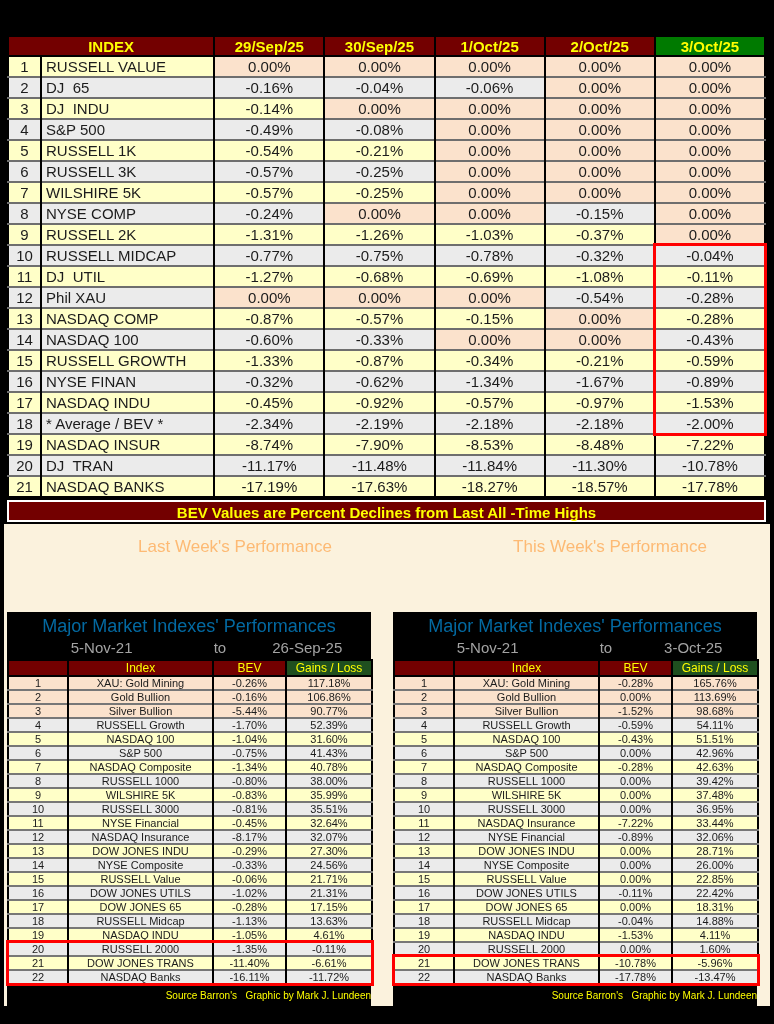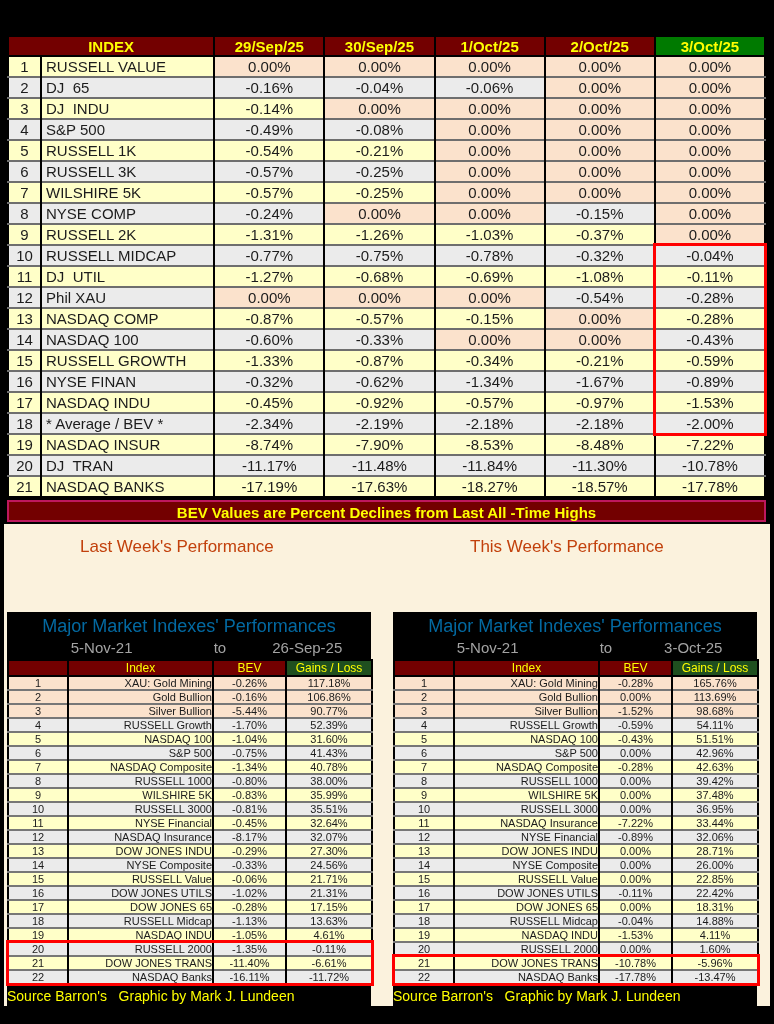--- a/index.html
+++ b/index.html
@@ -24,49 +24,49 @@
   .bev-table td.num { border-left:none; }
   .bev-table td.name { text-align:left; padding-left:4px; white-space:pre; }
   .bev-table tr.odd td { background:#FFFFC8; }
   .bev-table tr.even td { background:#EBEBEB; }
   .bev-table tr.odd td.num, .bev-table tr.even td.num { background:#FFFFC8; }
   .bev-table tr.even td.num { background:#EBEBEB; }
   .bev-table td.zero { background:#FBE2CC !important; }
 
   .banner { position:absolute; left:7px; top:500px; width:759px; height:22px; background:#730000;
     color:#FFFF00; font-size:15px; font-weight:bold; text-align:center; line-height:22px;
-    border:2px solid #be185d; }
+    border:2px solid #ffffff; }
 
   .cream { position:absolute; left:4px; top:524px; width:766px; height:482px; background:#FBF2DD; }
-  .week-label { position:absolute; font-size:17px; color:#c2410c; text-align:left; }
+  .week-label { position:absolute; font-size:17px; color:#fdba74; text-align:center; }
   .week-left  { top:537px; left:80px;  width:310px; }
   .week-right { top:537px; left:470px; width:280px; }
 
   
   .perf-panel { position:absolute; top:612px; width:364px; background:#000; padding-bottom:2px; }
   .perf-left { left:7px; } .perf-right { left:393px; }
   .perf-title { color:#0369a1; font-size:18px; text-align:center; padding-top:4px; height:27px; }
   .perf-dates { display:flex; color:#a3a3a3; font-size:15px; height:20px; line-height:18px; }
   .perf-dates span { text-align:center; }
   .pd-from { width:52%; } .pd-to { width:13%; } .pd-until { width:35%; }
   .perf-table { width:364px; border:2px solid #000; }
   .perf-table th { height:15px; font-size:12px; font-weight:normal; color:#FFFF00;
     background:#730000; text-align:center; border-left:2px solid #000; }
   .perf-table th.ph-gains { background:#1F4F1F; }
   .perf-table th.ph-num { border-left:none; }
   .perf-table tbody tr { border-top:2px solid #777; }
   .perf-table tbody tr:first-child { border-top:2px solid #000; }
   .perf-table td { height:12px; line-height:12px; font-size:11px; color:#1c1c1c;
     border-left:2px solid #000; text-align:center; overflow:hidden; }
   .perf-table td.num { border-left:none; }
-  .perf-table td.name { text-align:right; white-space:pre; }
+  .perf-table td.name { text-align:center; white-space:pre; }
   .perf-table tr.gold td { background:#FBE2CC; }
   .perf-table tr.odd  td { background:#FFFFC8; }
   .perf-table tr.even td { background:#EBEBEB; }
-  .perf-source { color:#FFFF00; font-size:14px; text-align:left; height:22px;
+  .perf-source { color:#FFFF00; font-size:10px; text-align:right; height:22px;
     line-height:22px; white-space:pre; }
 
   .red-box { position:absolute; border:3px solid #FF0000; pointer-events:none; z-index:5; }
 
   .col-num{width:33px;} .col-name{width:173px;} .col-val{width:110px;}
   .pcol-num{width:60px;} .pcol-name{width:145px;} .pcol-bev{width:73px;} .pcol-gain{width:86px;}
 </style>
 </head>
 <body>
 

